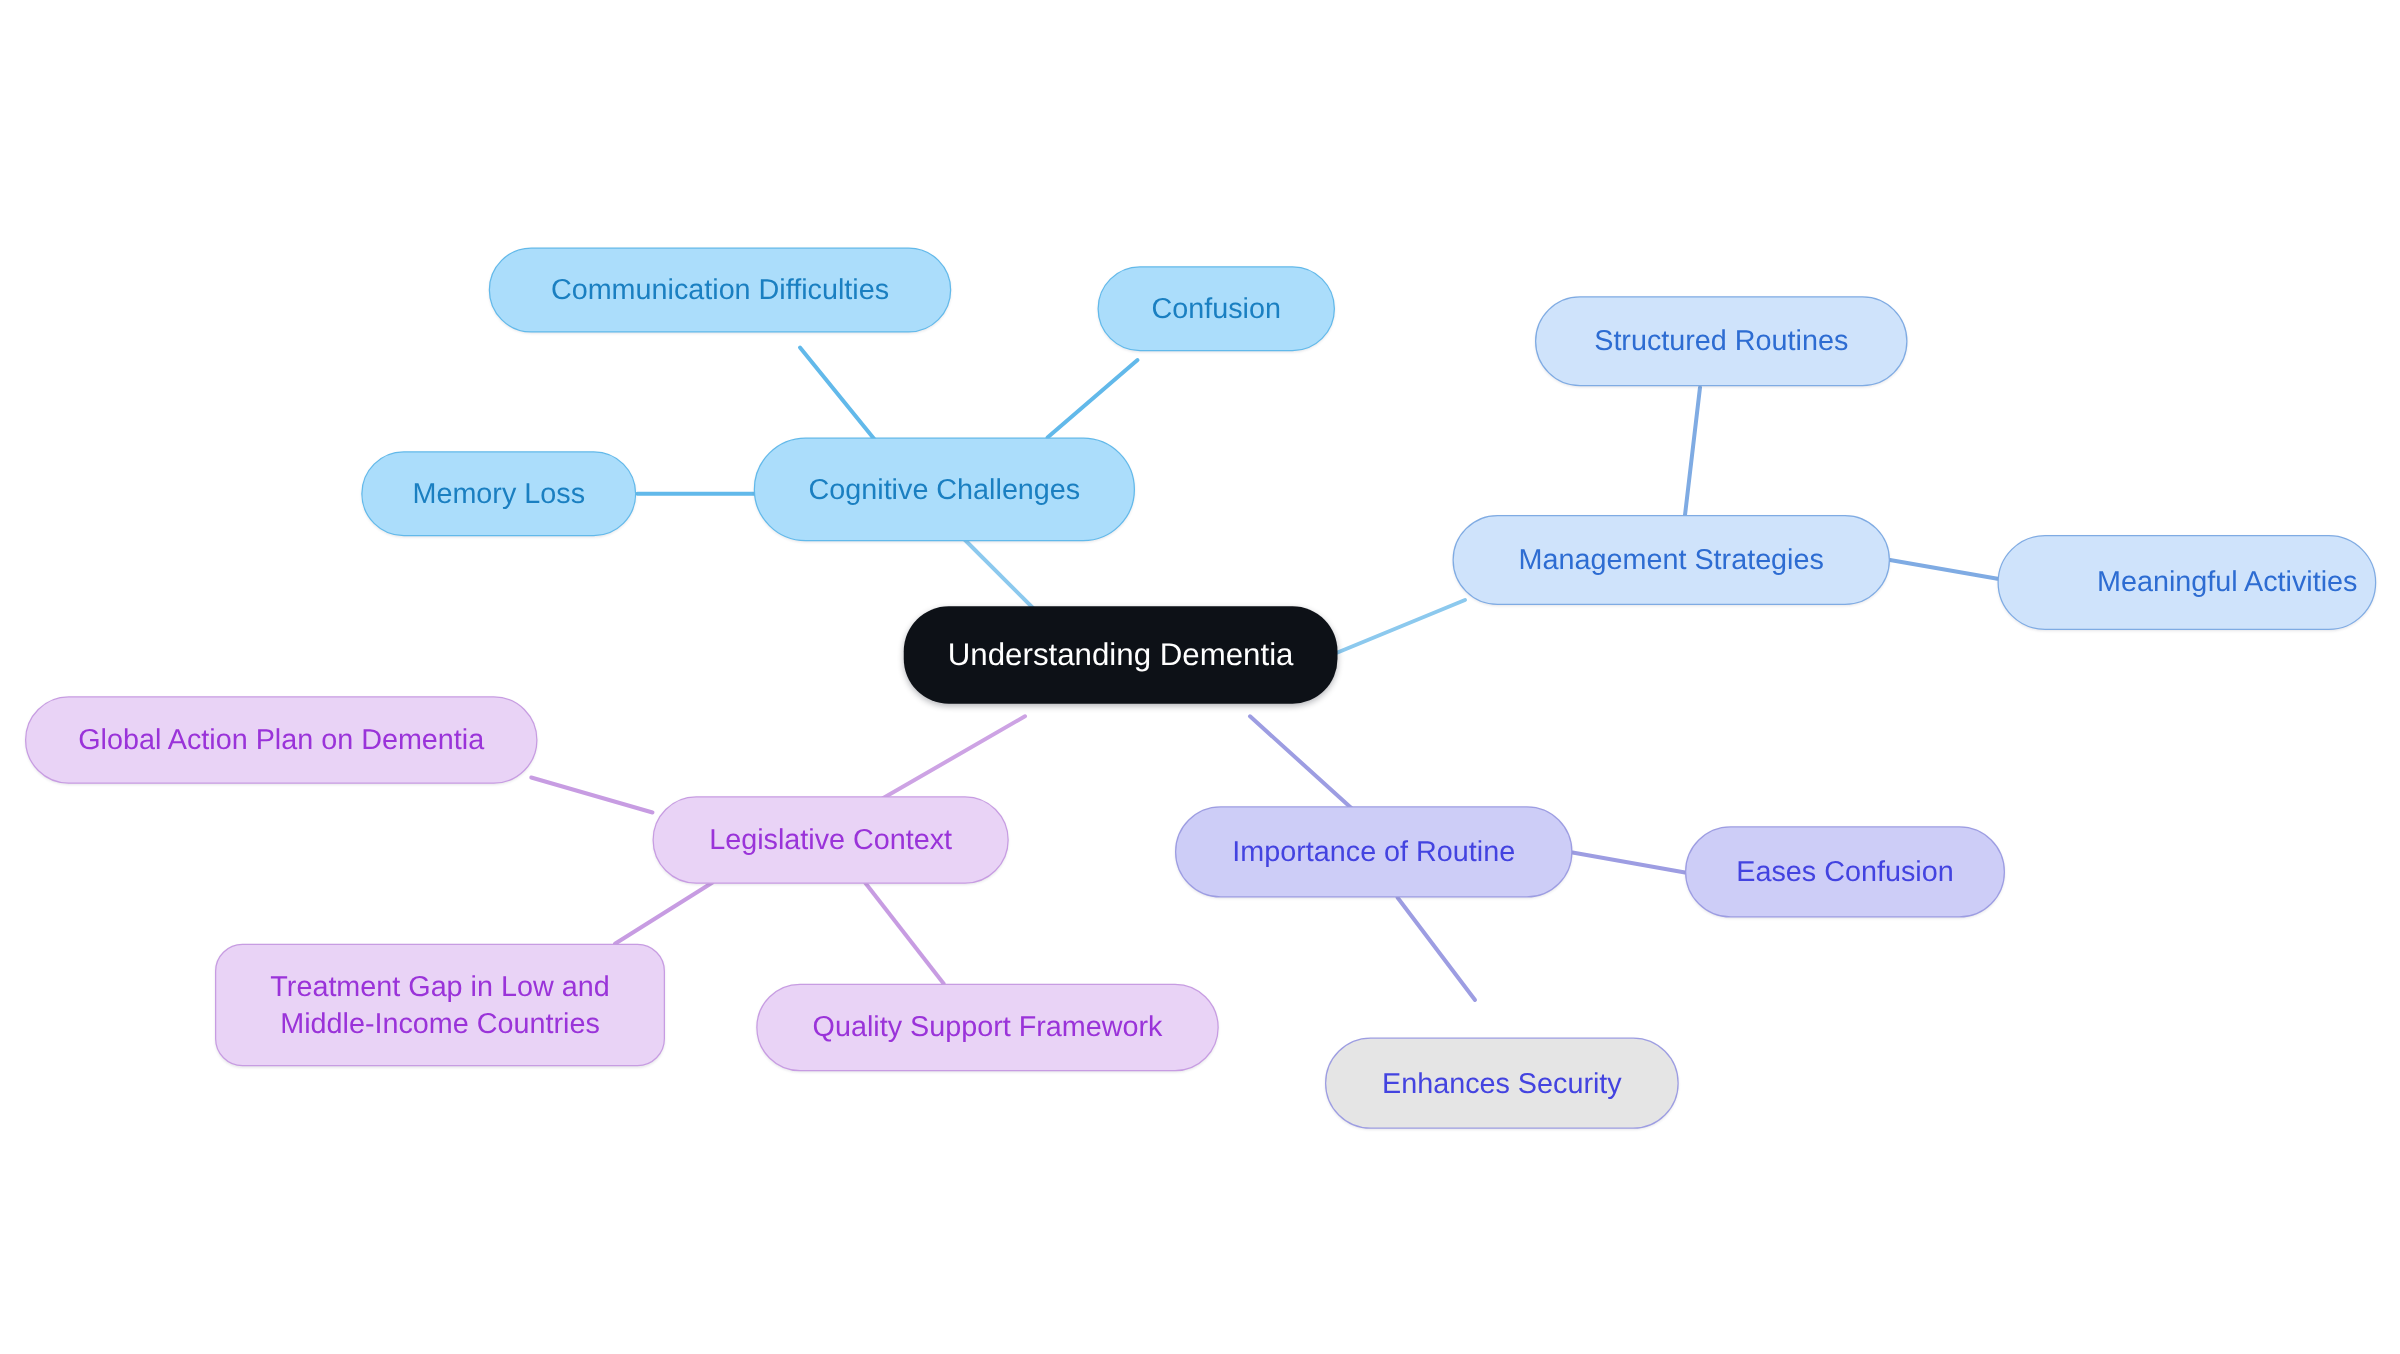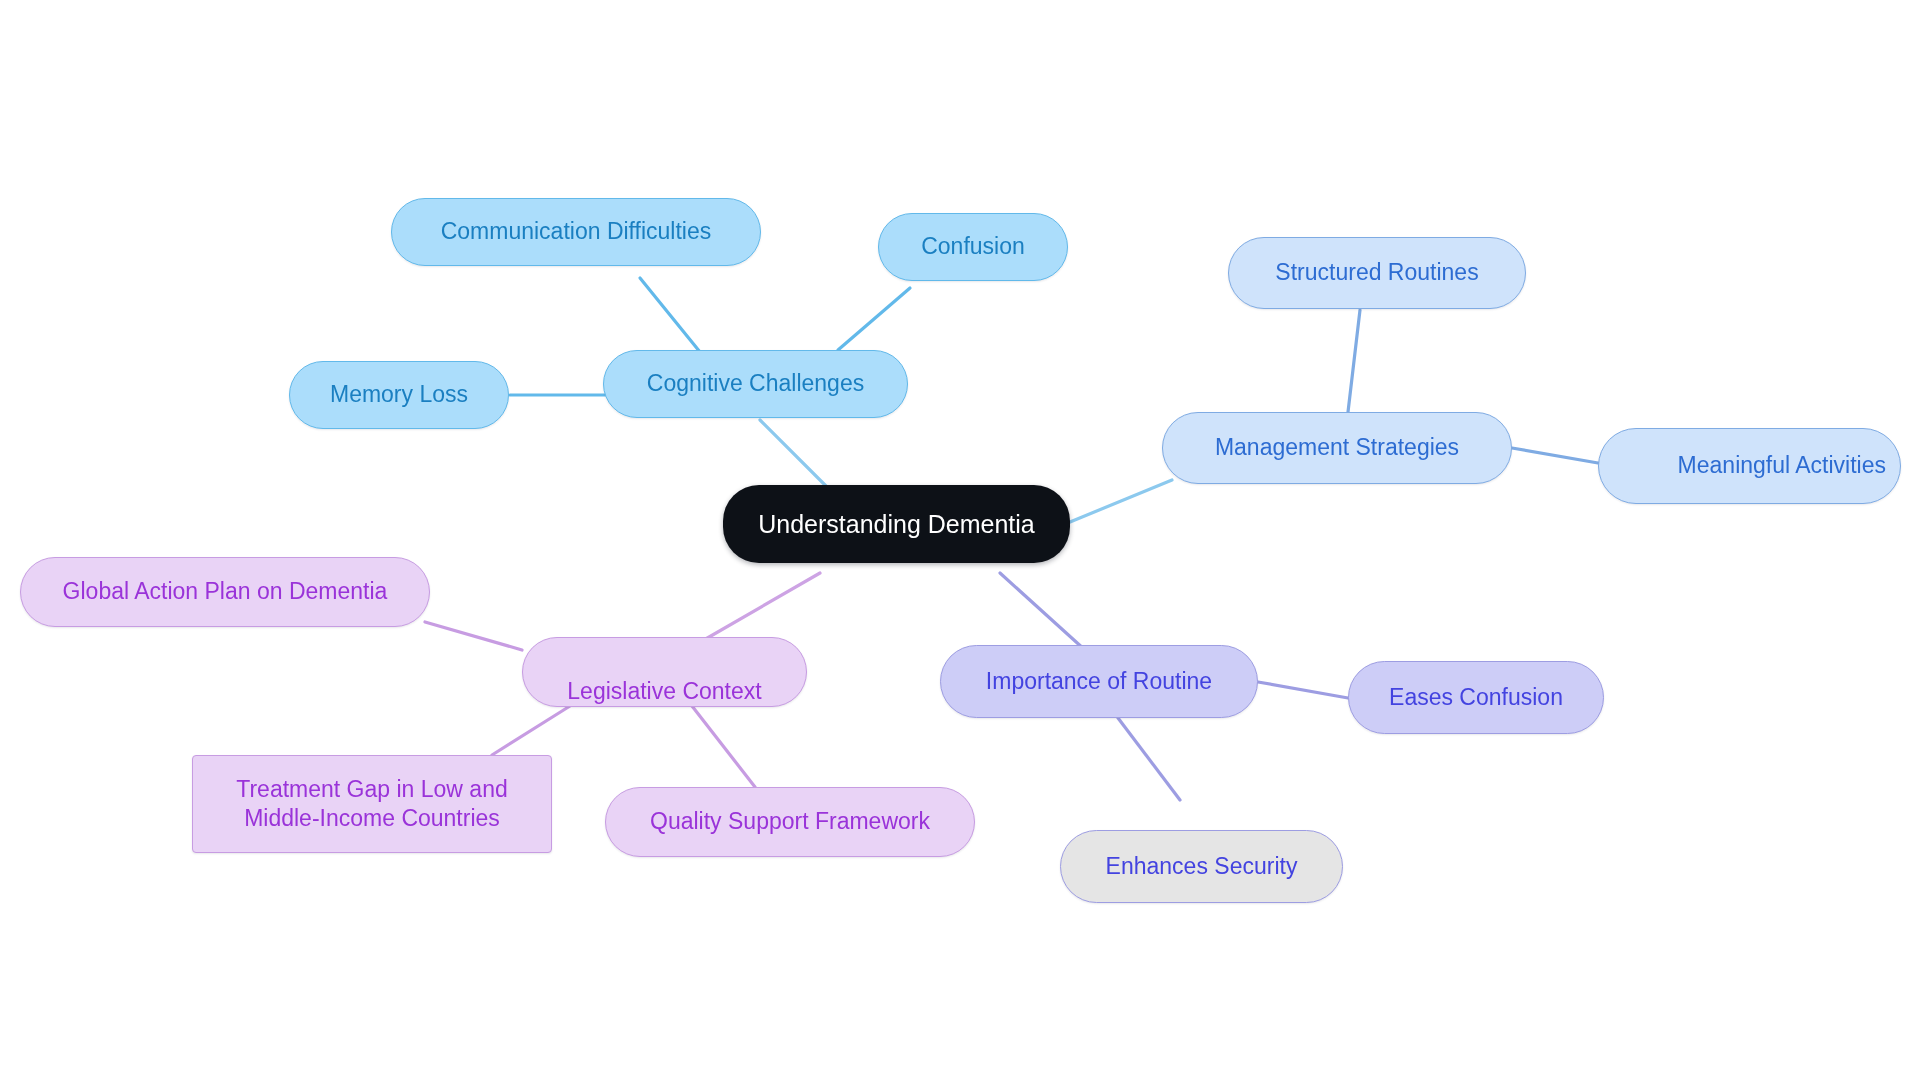--- a/index.html
+++ b/index.html
@@ -36,22 +36,21 @@
     white-space: pre-line;
     padding: 0 14px;
     box-shadow: 0 1px 2px rgba(30,30,60,0.10);
   }
   .node.root {
     border-radius: 36px;
     box-shadow: 0 2px 5px rgba(10,12,25,0.30);
     border-width: 0;
   }
   .node.multiline {
-    border-radius: 4px;
-    margin-left: 20px;
+    border-radius: 22px;
   }
 </style>
 </head>
 <body>
 
 <div id="canvas">
 
   <svg id="edge-layer" width="1920" height="1083" viewBox="0 0 1920 1083">
     <g>
       <line x1="840" y1="500" x2="760" y2="420" stroke="#8cc9ee" stroke-width="3.2" stroke-linecap="round"></line>
@@ -76,21 +75,21 @@
     <g>
       <line x1="1258" y1="682" x2="1348" y2="698" stroke="#9d9de2" stroke-width="3.2" stroke-linecap="round"></line>
       <line x1="1118" y1="718" x2="1180" y2="800" stroke="#9d9de2" stroke-width="3.2" stroke-linecap="round"></line>
     </g>
   </svg>
 
   <div class="node root" style="left:723px; top:485px; width:347px; height:78px; background:#0d1117; color:#ffffff; font-size:25px;">
     <span>Understanding Dementia</span>
   </div>
 
-  <div class="node" style="left:603px; top:350px; width:305px; height:68px; background:#abddfb; border-color:#62b9ea; color:#1a7fc1; font-size:23px;">
+  <div class="node" style="left:603px; top:350px; width:305px; height:83px; background:#abddfb; border-color:#62b9ea; color:#1a7fc1; font-size:23px;">
     <span>Cognitive Challenges</span>
   </div>
 
   <div class="node" style="left:391px; top:198px; width:370px; height:68px; background:#abddfb; border-color:#62b9ea; color:#1a7fc1; font-size:23px;">
     <span>Communication Difficulties</span>
   </div>
 
   <div class="node" style="left:289px; top:361px; width:220px; height:68px; background:#abddfb; border-color:#62b9ea; color:#1a7fc1; font-size:23px;">
     <span>Memory Loss</span>
   </div>
@@ -104,21 +103,21 @@
   </div>
 
   <div class="node" style="left:1162px; top:412px; width:350px; height:72px; background:#cfe3fb; border-color:#7fabe3; color:#2d6cd2; font-size:23px;">
     <span>Management Strategies</span>
   </div>
 
   <div class="node" style="left:1598px; top:428px; width:303px; height:76px; background:#cfe3fb; border-color:#7fabe3; color:#2d6cd2; font-size:23px;justify-content:flex-end;">
     <span>Meaningful Activities</span>
   </div>
 
-  <div class="node" style="left:522px; top:637px; width:285px; height:70px; background:#e9d3f6; border-color:#c79ce2; color:#9a33d9; font-size:23px;align-items:flex-end;">
+  <div class="node" style="left:522px; top:637px; width:285px; height:70px; background:#e9d3f6; border-color:#c79ce2; color:#9a33d9; font-size:23px;">
     <span>Legislative Context</span>
   </div>
 
   <div class="node" style="left:20px; top:557px; width:410px; height:70px; background:#e9d3f6; border-color:#c79ce2; color:#9a33d9; font-size:23px;">
     <span>Global Action Plan on Dementia</span>
   </div>
 
   <div class="node multiline" style="left:172px; top:755px; width:360px; height:98px; background:#e9d3f6; border-color:#c79ce2; color:#9a33d9; font-size:23px;">
     <span>Treatment Gap in Low and
 Middle-Income Countries</span>

